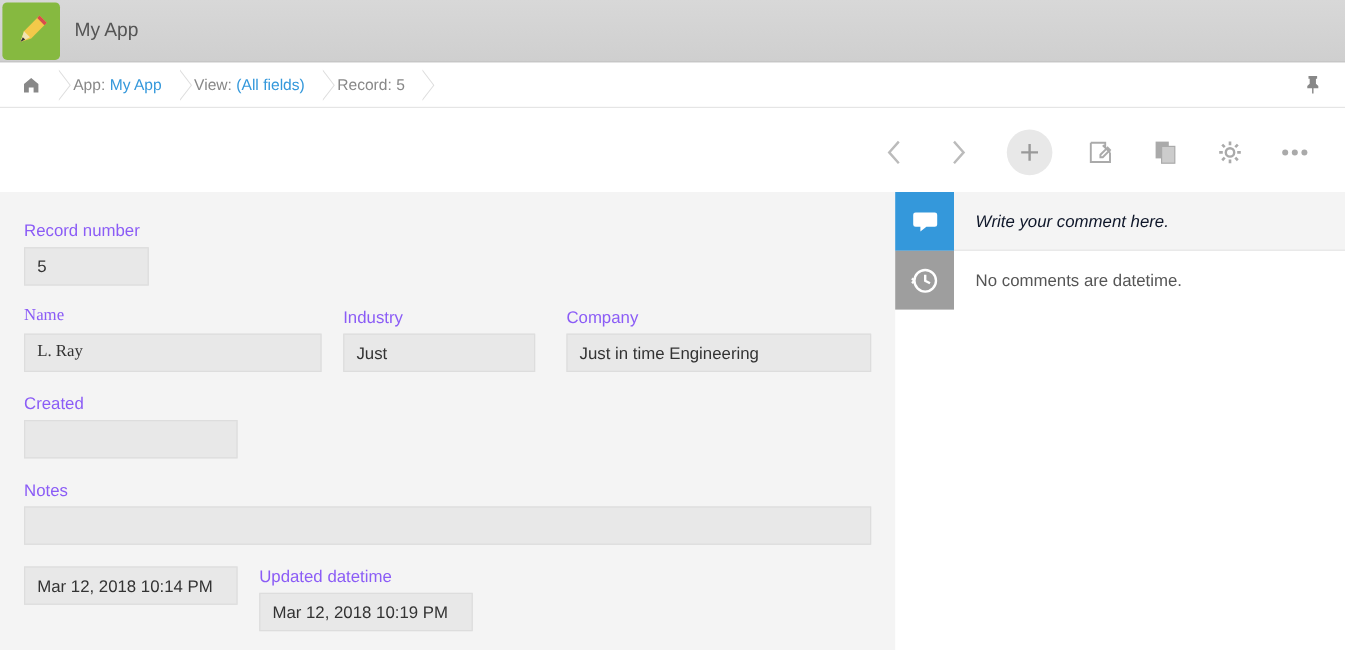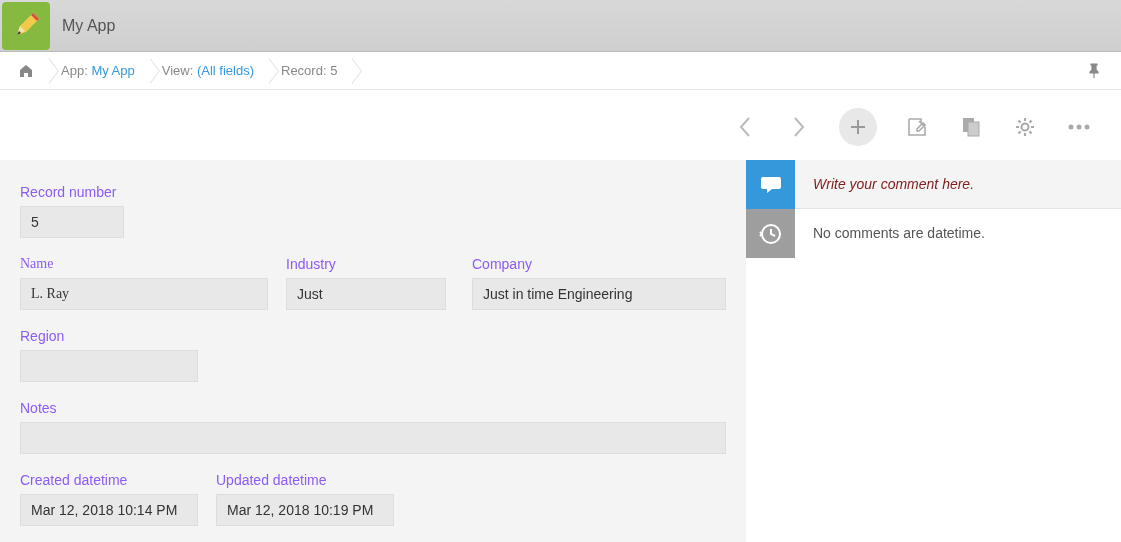--- a/index.html
+++ b/index.html
@@ -19,21 +19,21 @@
 .tool { width: 28px; height: 28px; display: flex; align-items: center; justify-content: center; cursor: pointer; color: #aaa; }
 .tool.circle { width: 38px; height: 38px; border-radius: 50%; background: #e8e8e8; }
 .main { display: flex; }
 .form-side { flex: 1; background: #f4f4f4; padding: 24px 20px 20px; min-height: 380px; }
 .comment-side { width: 417px; display: flex; }
 .comment-tabs { width: 49px; display: flex; flex-direction: column; }
 .ctab { width: 49px; height: 49px; display: flex; align-items: center; justify-content: center; cursor: pointer; }
 .ctab.active { background: #3498db; color: #fff; }
 .ctab.inactive { background: #9e9e9e; color: #fff; }
 .comment-body { flex: 1; }
-.comment-input { height: 49px; background: #f4f4f4; display: flex; align-items: center; padding: 0 18px; font-style: italic; color: #7f1d1d; border-bottom: 1px solid #e5e5e5; }
+.comment-input { height: 49px; background: #f4f4f4; display: flex; align-items: center; padding: 0 18px; font-style: italic; color: #0f172a; border-bottom: 1px solid #e5e5e5; }
 .comment-empty { padding: 16px 18px; color: #555; font-size: 14px; }
 .row { display: flex; gap: 0; margin-bottom: 18px; }
 .field { display: flex; flex-direction: column; }
 .field-label { font-size: 14px; color: #8b5cf6; margin-bottom: 6px; font-weight: 400; }
 .field-value { background: #e8e8e8; border: 1px solid #ddd; padding: 7px 10px; font-size: 14px; color: #333; min-height: 32px; }
 .f-recnum { width: 104px; }
 .f-name { width: 248px; margin-right: 18px; font-family: Liberation Serif, serif; }
 .f-industry { width: 160px; margin-right: 26px; }
 .f-company { width: 254px; }
 .f-region { width: 178px; }
@@ -137,33 +137,32 @@
         <div class="field-label">Industry</div>
         <div class="field-value">Just</div>
       </div>
       <div class="field f-company">
         <div class="field-label">Company</div>
         <div class="field-value">Just in time Engineering</div>
       </div>
     </div>
     <div class="row">
       <div class="field f-region">
-        <div class="field-label">Region</div>
+        <div class="field-label">Created</div>
         <div class="field-value"></div>
       </div>
     </div>
     <div class="row">
       <div class="field f-notes">
         <div class="field-label">Notes</div>
         <div class="field-value"></div>
       </div>
     </div>
     <div class="row">
       <div class="field f-datetime">
-        <div class="field-label">Created datetime</div>
         <div class="field-value">Mar 12, 2018 10:14 PM</div>
       </div>
       <div class="field f-datetime">
         <div class="field-label">Updated datetime</div>
         <div class="field-value">Mar 12, 2018 10:19 PM</div>
       </div>
     </div>
   </div>
 
   <div class="comment-side">

